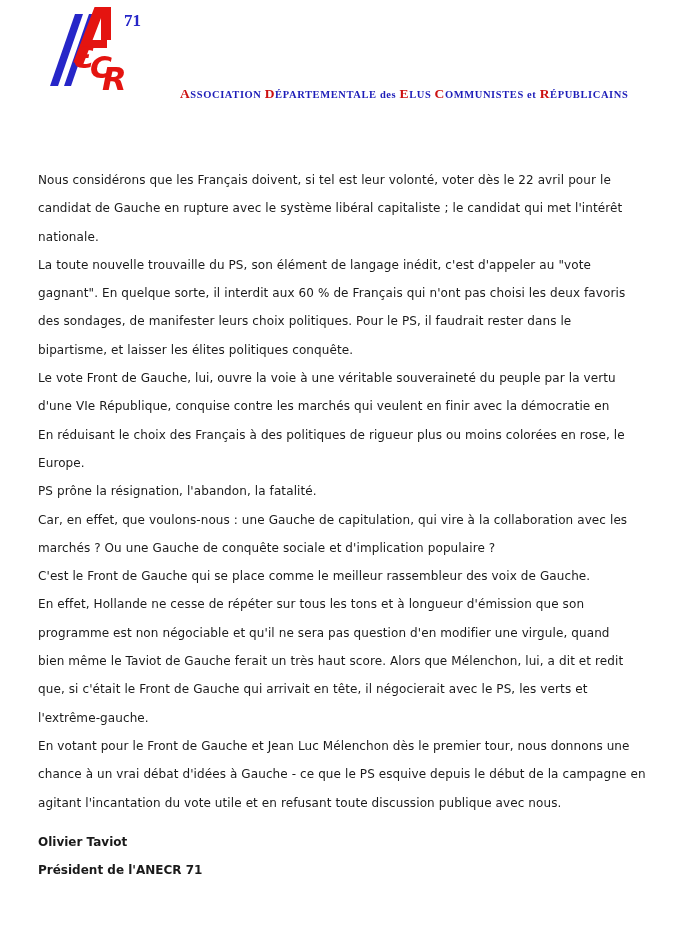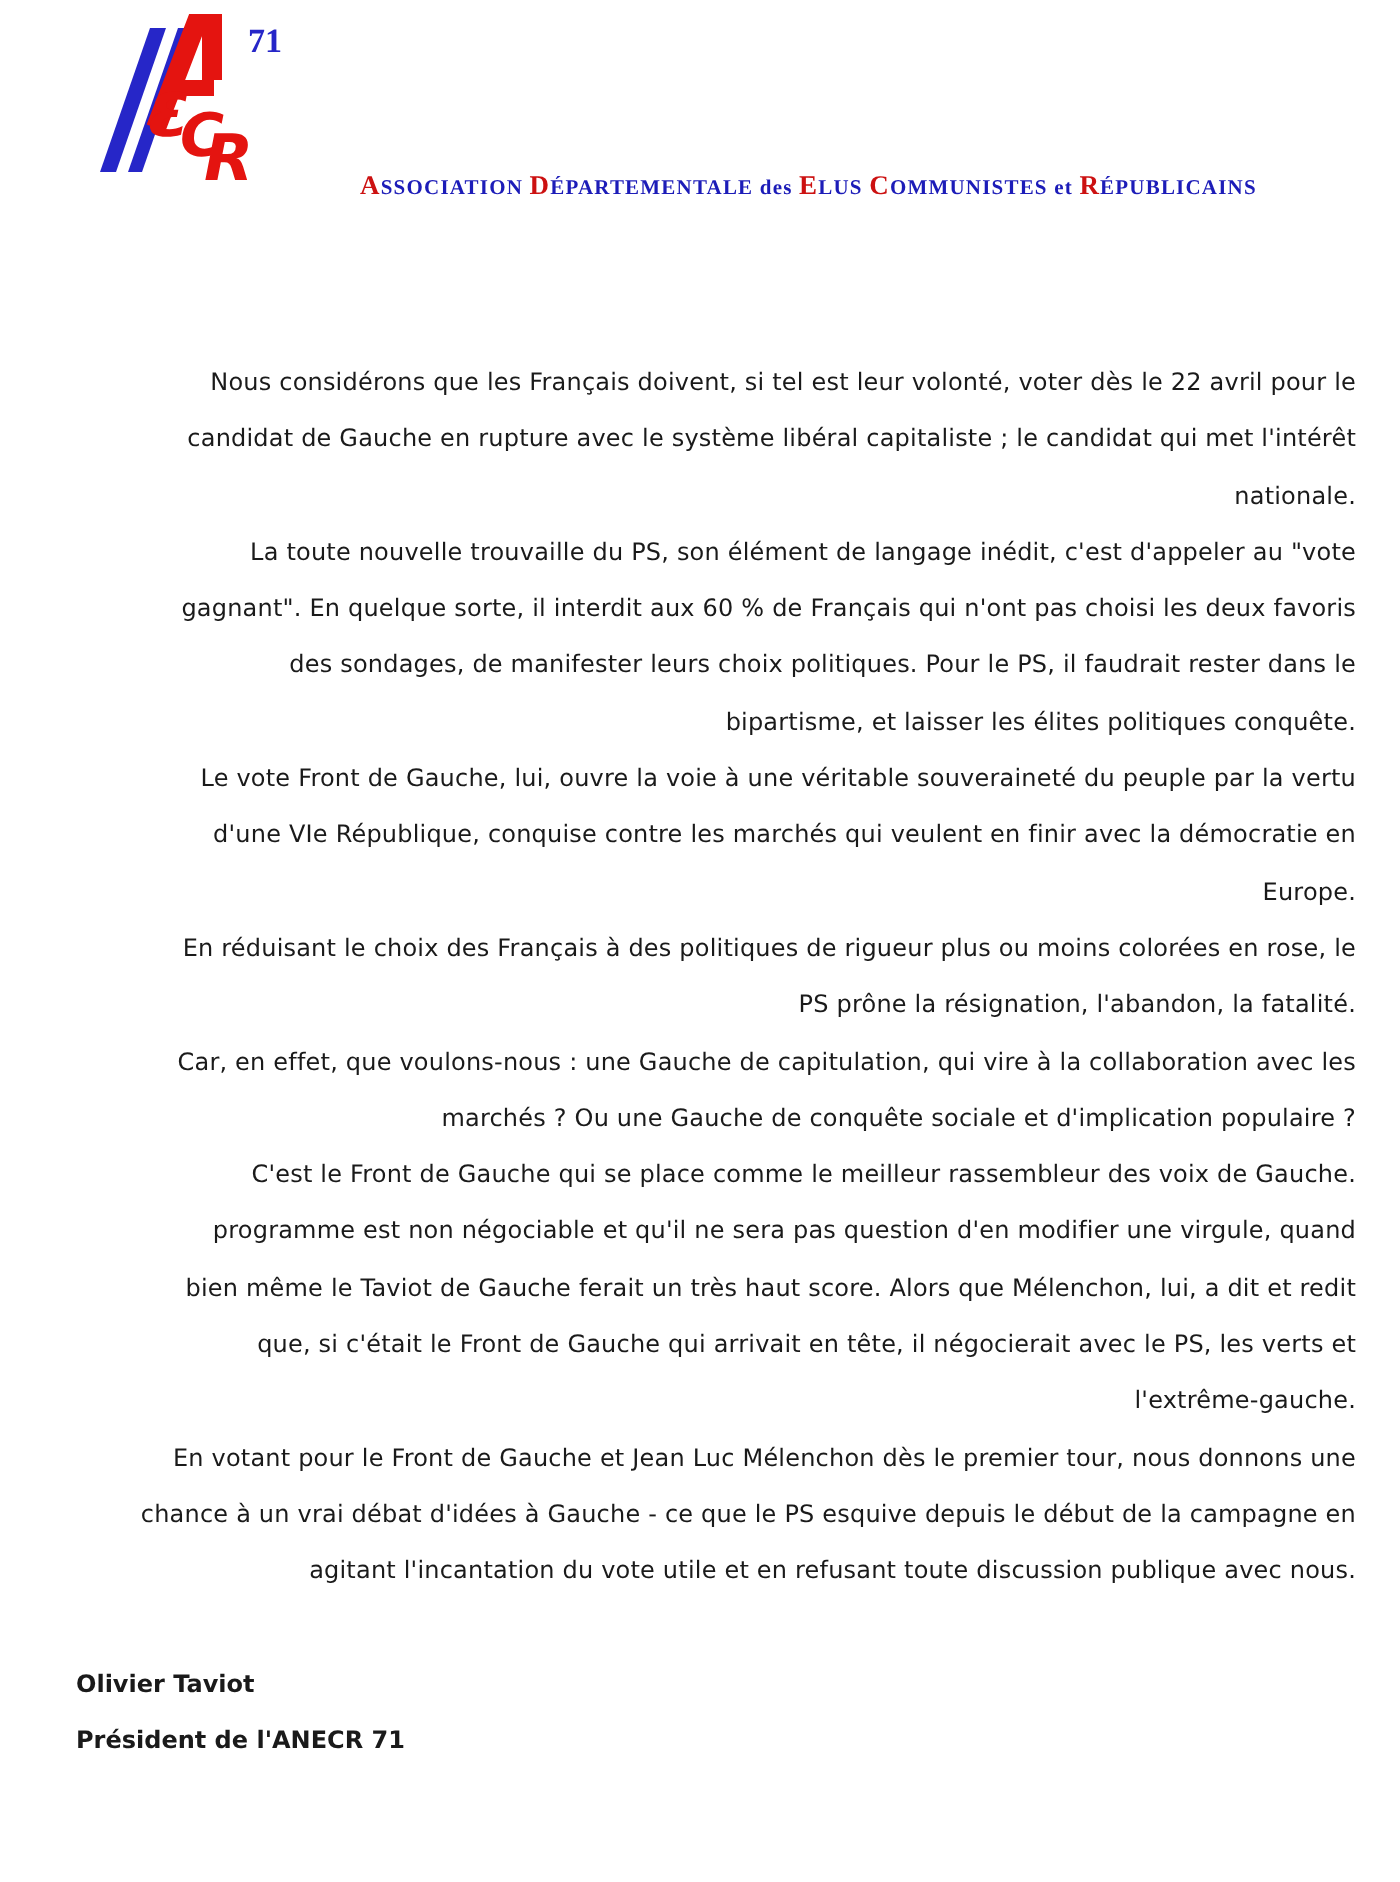--- a/index.html
+++ b/index.html
@@ -37,27 +37,26 @@
     white-space: nowrap;
     line-height: 16px;
     margin-top: 44px;
   }
   .seg-lead  { font-size: 13.5px; }
   .seg-caps  { font-size: 10.5px; }
   .seg-lower { font-size: 10.5px; }
   
   .body-text {
     position: absolute;
-    top: 177px;
+    top: 166px;
     left: 38px;
     width: 640px;
     font-size: 12px;
     line-height: 28.3px;
     letter-spacing: 0.1px;
-    text-align: right;
   }
   .text-line { white-space: nowrap; }
   
   .signature {
     position: absolute;
     top: 828px;
     left: 38px;
     font-size: 12px;
     line-height: 28.3px;
     font-weight: bold;
@@ -94,26 +93,27 @@
 
   <div class="text-line">Nous considérons que les Français doivent, si tel est leur volonté, voter dès le 22 avril pour le</div>
       <div class="text-line">candidat de Gauche en rupture avec le système libéral capitaliste ; le candidat qui met l'intérêt</div>
       <div class="text-line">nationale.</div>
       <div class="text-line">La toute nouvelle trouvaille du PS, son élément de langage inédit, c'est d'appeler au "vote</div>
       <div class="text-line">gagnant". En quelque sorte, il interdit aux 60 % de Français qui n'ont pas choisi les deux favoris</div>
       <div class="text-line">des sondages, de manifester leurs choix politiques. Pour le PS, il faudrait rester dans le</div>
       <div class="text-line">bipartisme, et laisser les élites politiques conquête.</div>
       <div class="text-line">Le vote Front de Gauche, lui, ouvre la voie à une véritable souveraineté du peuple par la vertu</div>
       <div class="text-line">d'une VIe République, conquise contre les marchés qui veulent en finir avec la démocratie en</div>
+      <div class="text-line">En réduisant le choix des Français à des politiques de rigueur plus ou moins colorées en rose, le</div>
       <div class="text-line">Europe.</div>
-      <div class="text-line">En réduisant le choix des Français à des politiques de rigueur plus ou moins colorées en rose, le</div>
       <div class="text-line">PS prône la résignation, l'abandon, la fatalité.</div>
       <div class="text-line">Car, en effet, que voulons-nous : une Gauche de capitulation, qui vire à la collaboration avec les</div>
       <div class="text-line">marchés ? Ou une Gauche de conquête sociale et d'implication populaire ?</div>
       <div class="text-line">C'est le Front de Gauche qui se place comme le meilleur rassembleur des voix de Gauche.</div>
+      <div class="text-line">En effet, Hollande ne cesse de répéter sur tous les tons et à longueur d'émission que son</div>
       <div class="text-line">programme est non négociable et qu'il ne sera pas question d'en modifier une virgule, quand</div>
       <div class="text-line">bien même le Taviot de Gauche ferait un très haut score. Alors que Mélenchon, lui, a dit et redit</div>
       <div class="text-line">que, si c'était le Front de Gauche qui arrivait en tête, il négocierait avec le PS, les verts et</div>
       <div class="text-line">l'extrême-gauche.</div>
       <div class="text-line">En votant pour le Front de Gauche et Jean Luc Mélenchon dès le premier tour, nous donnons une</div>
       <div class="text-line">chance à un vrai débat d'idées à Gauche - ce que le PS esquive depuis le début de la campagne en</div>
       <div class="text-line">agitant l'incantation du vote utile et en refusant toute discussion publique avec nous.</div>
     </div>
 
   <div class="signature">

